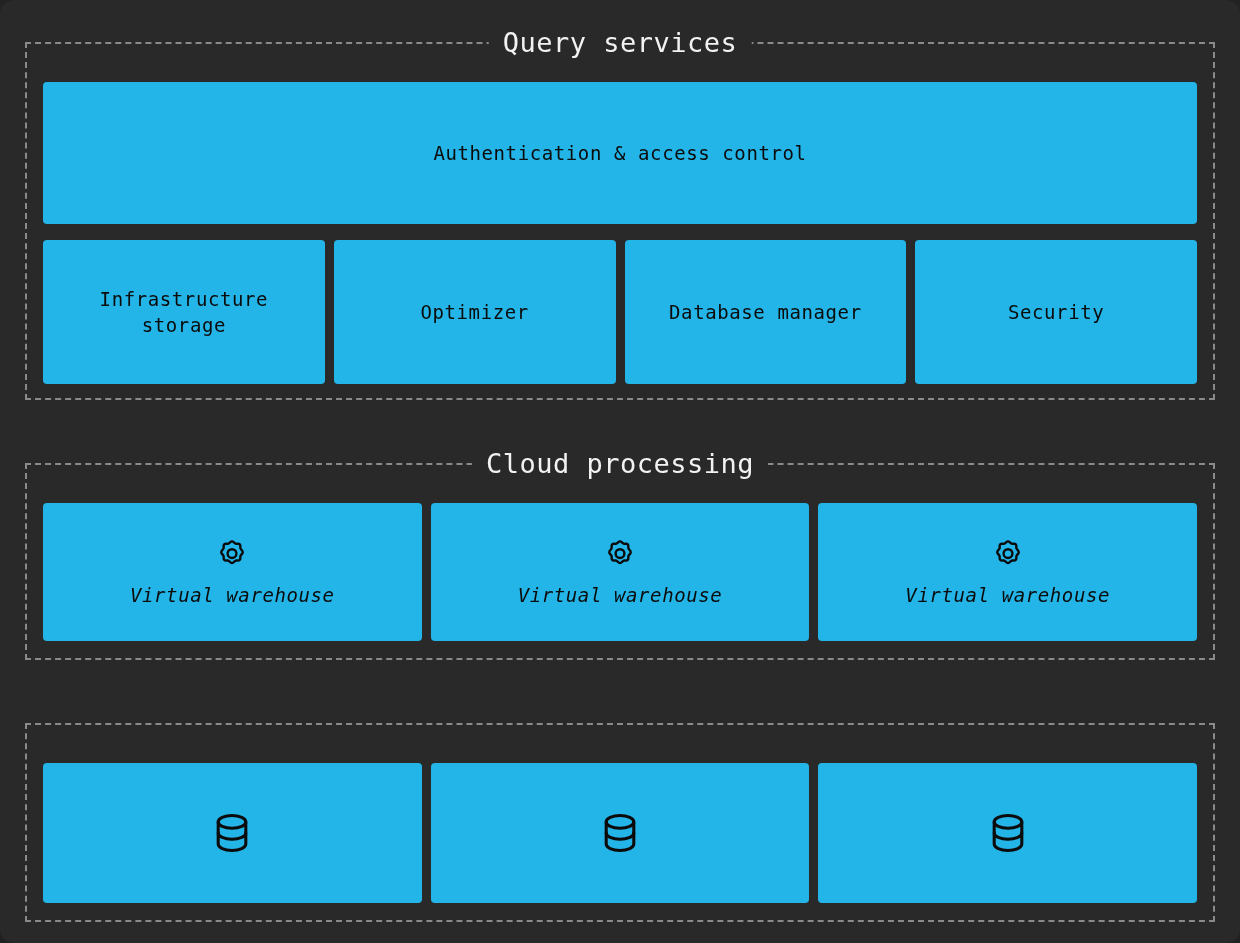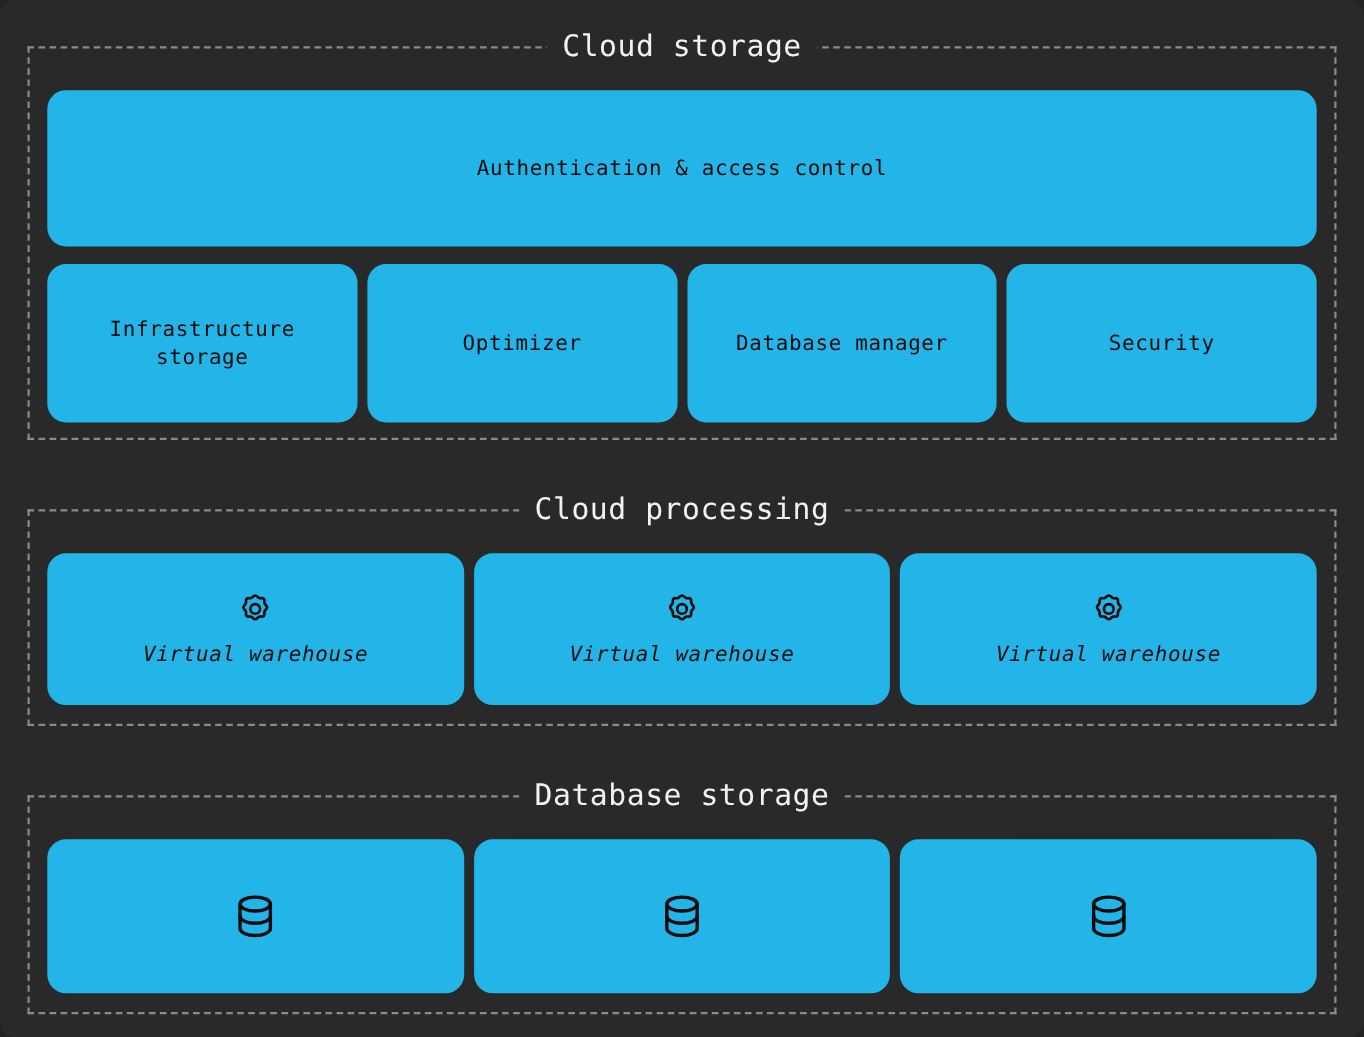--- a/index.html
+++ b/index.html
@@ -48,21 +48,21 @@
   
   .row {
     display: flex;
     position: absolute;
     left: 16px;
     right: 16px;
     gap: 9px;
   }
   .node {
     background: #24b5e8;
-    border-radius: 17px;
+    border-radius: 4px;
     color: #0b0b0b;
     display: flex;
     flex-direction: column;
     align-items: center;
     justify-content: center;
     text-align: center;
     font-size: 19px;
     letter-spacing: 0.6px;
     line-height: 26px;
     flex: 1 1 0;
@@ -87,21 +87,21 @@
 
   #sec-storage      { left: 25px; top: 723px; width: 1190px; height: 199px; }
   #row-storage      { top: 38px;  height: 140px; }
 </style>
 </head>
 <body>
 
 <div id="diagram">
 
   <div class="group" id="sec-cloud">
-    <div class="group-title">Cloud storage</div>
+    <div class="group-title">Query services</div>
 
     <div class="row" id="row-cloud-top">
       <div class="node">
         <span class="node-label">Authentication &amp; access control</span>
       </div>
     </div>
 
     <div class="row" id="row-cloud-bottom">
       <div class="node">
         <span class="node-label">Infrastructure storage</span>
@@ -150,21 +150,20 @@
             <circle cx="12" cy="11.7" r="3.1"></circle>
           </svg>
         </span>
         <span class="node-label">Virtual warehouse</span>
       </div>
 
     </div>
   </div>
 
   <div class="group" id="sec-storage">
-    <div class="group-title">Database storage</div>
 
     <div class="row" id="row-storage">
 
       <div class="node icon-only">
         <span class="icon">
           <svg width="46" height="46" viewBox="0 0 24 24" fill="none" stroke="#0b0b0b" stroke-width="1.6" stroke-linecap="round" stroke-linejoin="round">
             <ellipse cx="12" cy="6.2" rx="7.2" ry="3.3"></ellipse>
             <path d="M4.8 6.2v11.6c0 1.82 3.22 3.3 7.2 3.3s7.2-1.48 7.2-3.3V6.2"></path>
             <path d="M4.8 12c0 1.82 3.22 3.3 7.2 3.3s7.2-1.48 7.2-3.3"></path>
           </svg>

